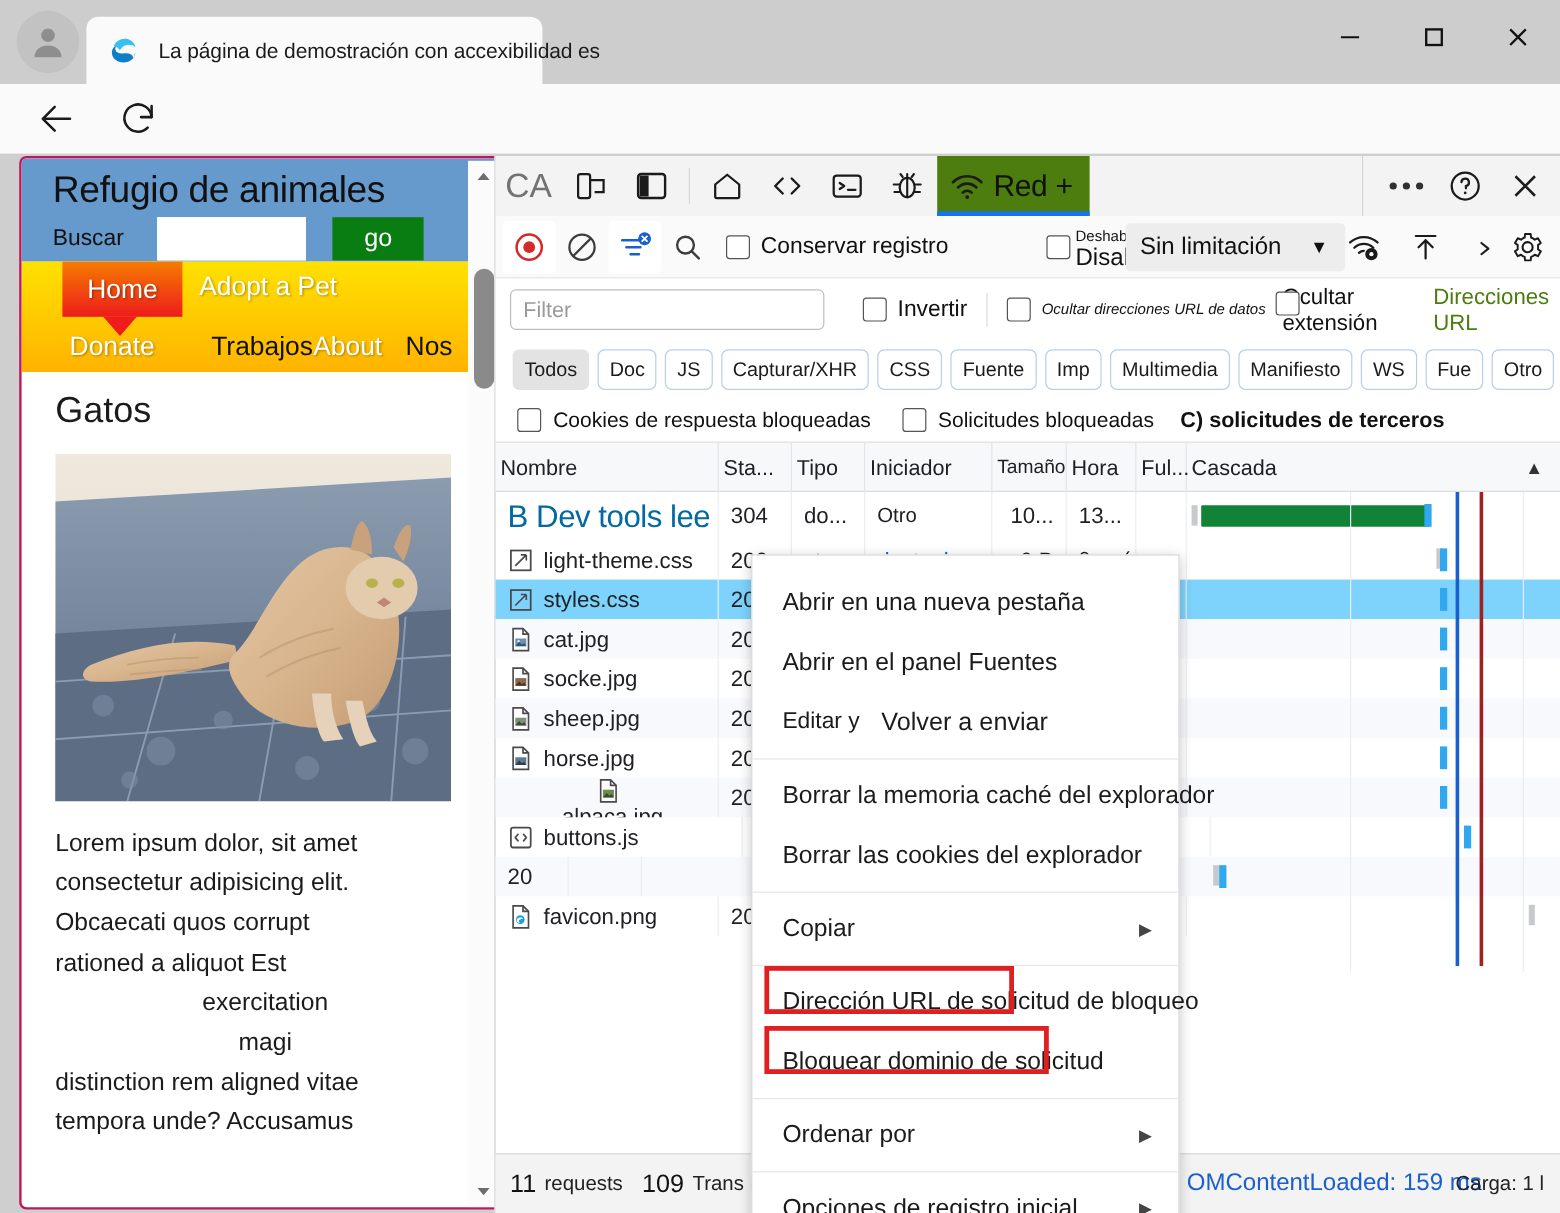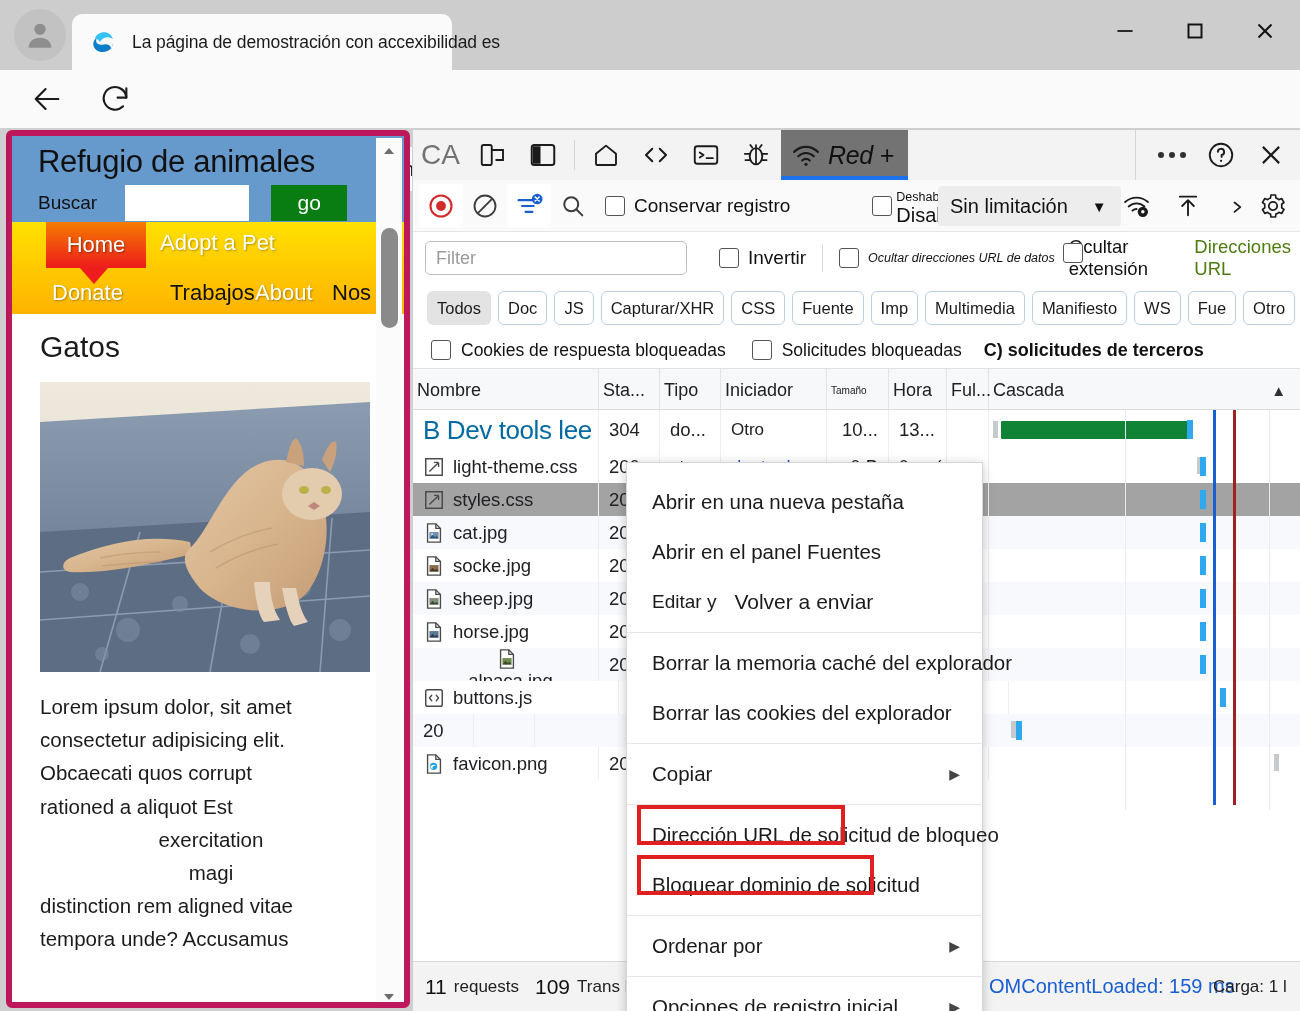--- a/index.html
+++ b/index.html
@@ -40,22 +40,22 @@
   }
   .url-text { font-size:20px; color:#1b1b1b; white-space:nowrap; letter-spacing:-0.2px;}
   .nav-right { position:absolute; right:8px; top:72px; height:54px; display:flex; align-items:center; }
   .nav-right .ib { width:62px; height:54px; display:flex; align-items:center; justify-content:center;}
   .nav-right .ib svg { width:30px; height:30px;}
   .dots3 { display:flex; gap:5px; }
   .dots3 i { width:6px;height:6px;border-radius:50%;background:#303030; display:block;}
 
   
   .pageframe {
-    position:absolute; left:6px; top:130px; width:404px; height:878px;
-    background:#ffffff; border:6px solid #be185d; border-radius:6px; overflow:hidden;
+    position:absolute; left:16px; top:130px; width:404px; height:878px;
+    background:#ffffff; border:2px solid #be185d; border-radius:6px; overflow:hidden;
   }
   .site-header { background:#6699cc; height:86px; padding:8px 0 0 26px; position:relative;}
   .site-title { font-size:31px; color:#111; font-weight:400; letter-spacing:-0.3px;}
   .search-row { display:flex; align-items:center; margin-top:5px; }
   .search-label { font-size:19px; color:#111; margin-right:28px;}
   .search-input { width:124px; height:36px; background:#fff; border:1px solid #fff;}
   .go-btn { margin-left:22px; width:76px; height:36px; background:#0a7d12; color:#fff;
       font-size:21px; display:flex; align-items:center; justify-content:center; }
   .navstrip { height:92px; background:linear-gradient(#ffe100,#ffb300); position:relative; }
   .nav-home { position:absolute; left:34px; top:0; width:100px; height:46px;
@@ -75,22 +75,22 @@
   .ps-thumb { position:absolute; left:5px; top:90px; width:17px; height:100px; border-radius:9px; background:#8a8a8a;}
 
   
   .devtools { position:absolute; left:412px; top:130px; width:888px; height:881px; background:#ffffff;
      border-left:1px solid #d0d0d0; }
   .dt-tabs { height:50px; display:flex; align-items:center; position:relative; background:#f3f3f3;}
   .dt-tabs .divider { width:1px; height:30px; background:#d6d6d6; margin:0 6px;}
   .dt-ic { height:50px; display:flex; align-items:center; justify-content:center; padding:0 10px;}
   .dt-ic svg { width:30px; height:30px;}
   .dt-ic.text { font-size:28px; color:#737373; padding:14px 8px;}
-  .dt-tab-active { height:50px; display:flex; align-items:center; background:#737373; padding:0 14px 0 10px;
-     position:relative;font-style:italic; }
+  .dt-tab-active { height:50px; display:flex; align-items:center; background:#4d7c0f; padding:0 14px 0 10px;
+     position:relative; }
   .dt-tab-active .lbl { font-size:25px; color:#111; margin-left:7px; letter-spacing:-0.3px;}
   .dt-tab-active:after { content:""; position:absolute; left:0; right:0; bottom:0; height:4px; background:#1a73e8;}
   .dt-tabs-right { position:absolute; right:4px; top:0; height:50px; display:flex; align-items:center;
      border-left:1px solid #d6d6d6; padding-left:12px;}
 
   .dt-toolbar { height:52px; display:flex; align-items:center; background:#fafafa; border-bottom:1px solid #e6e6e6;
      position:relative; padding-left:6px; }
   .tb-btn { width:44px; height:44px; display:flex; align-items:center; justify-content:center; border-radius:4px;}
   .tb-btn.sel { background:#ffffff; }
   .tb-btn svg { width:28px; height:28px; }
@@ -111,21 +111,21 @@
   .chip.active { background:#e3e3e3; border-color:transparent; }
   .dt-row3 { height:36px; display:flex; align-items:center; background:#fff; padding-left:18px; }
 
   
   .dt-table-head { height:42px; display:flex; background:#f7f8fa; border-top:1px solid #e1e1e1;
     border-bottom:1px solid #dadce0; font-size:18px; color:#202124; }
   .th { display:flex; align-items:center; padding-left:4px; border-right:1px solid #e3e4e8; height:42px;}
   .dt-rows { position:relative; }
   .trow { height:33px; display:flex; font-size:18.5px; color:#202124; align-items:center;}
   .trow.alt { background:#f7f9fc; }
-  .trow.sel { background:#a3a3a3; }
+  .trow.sel { background:#7dd3fc; }
   .td { height:33px; display:flex; align-items:center; padding-left:10px; border-right:1px solid #eceef2; overflow:hidden; white-space:nowrap;}
   .td.right { justify-content:flex-end; padding-right:10px;}
   .fileicon { width:22px; height:22px; flex:0 0 22px; margin-right:8px;}
   .namecell { display:flex; align-items:center; }
   .link { color:#1a5fd0; text-decoration:underline;}
   .waterfall { position:relative; flex:1; }
   .gridline { position:absolute; top:0; bottom:0; width:1px; background:#e9edf2;}
   .bar-green { position:absolute; height:18px; background:#118337; border-radius:1px; }
   .tick { position:absolute; width:6px; height:19px; background:#2fa8f0;}
   .tick-gray { position:absolute; width:5px; height:17px; background:#c6c9cd;}
@@ -518,21 +518,21 @@
       <span class="cbx" style="margin-left:26px;"></span>
       <span style="margin-left:10px;font-size:17.5px;color:#111;">Solicitudes bloqueadas</span>
       <span style="margin-left:22px;font-size:18px;color:#111;font-weight:600;">C) solicitudes de terceros</span>
     </div>
 
     <div class="dt-table-head">
       <div class="th" style="width:186px;">Nombre</div>
       <div class="th" style="width:61px;">Sta...</div>
       <div class="th" style="width:61px;">Tipo</div>
       <div class="th" style="width:106px;">Iniciador</div>
-      <div class="th" style="width:62px;font-size:10px;">Tamaño</div>
+      <div class="th" style="width:62px;font-size:16px;">Tamaño</div>
       <div class="th" style="width:58px;">Hora</div>
       <div class="th" style="width:42px;">Ful...</div>
       <div class="th" style="flex:1;border-right:none;position:relative;">
         <span>Cascada</span>
         <span style="position:absolute;right:14px;font-size:15px;color:#333;">▲</span>
       </div>
     </div>
 
     <div class="dt-rows">
 

